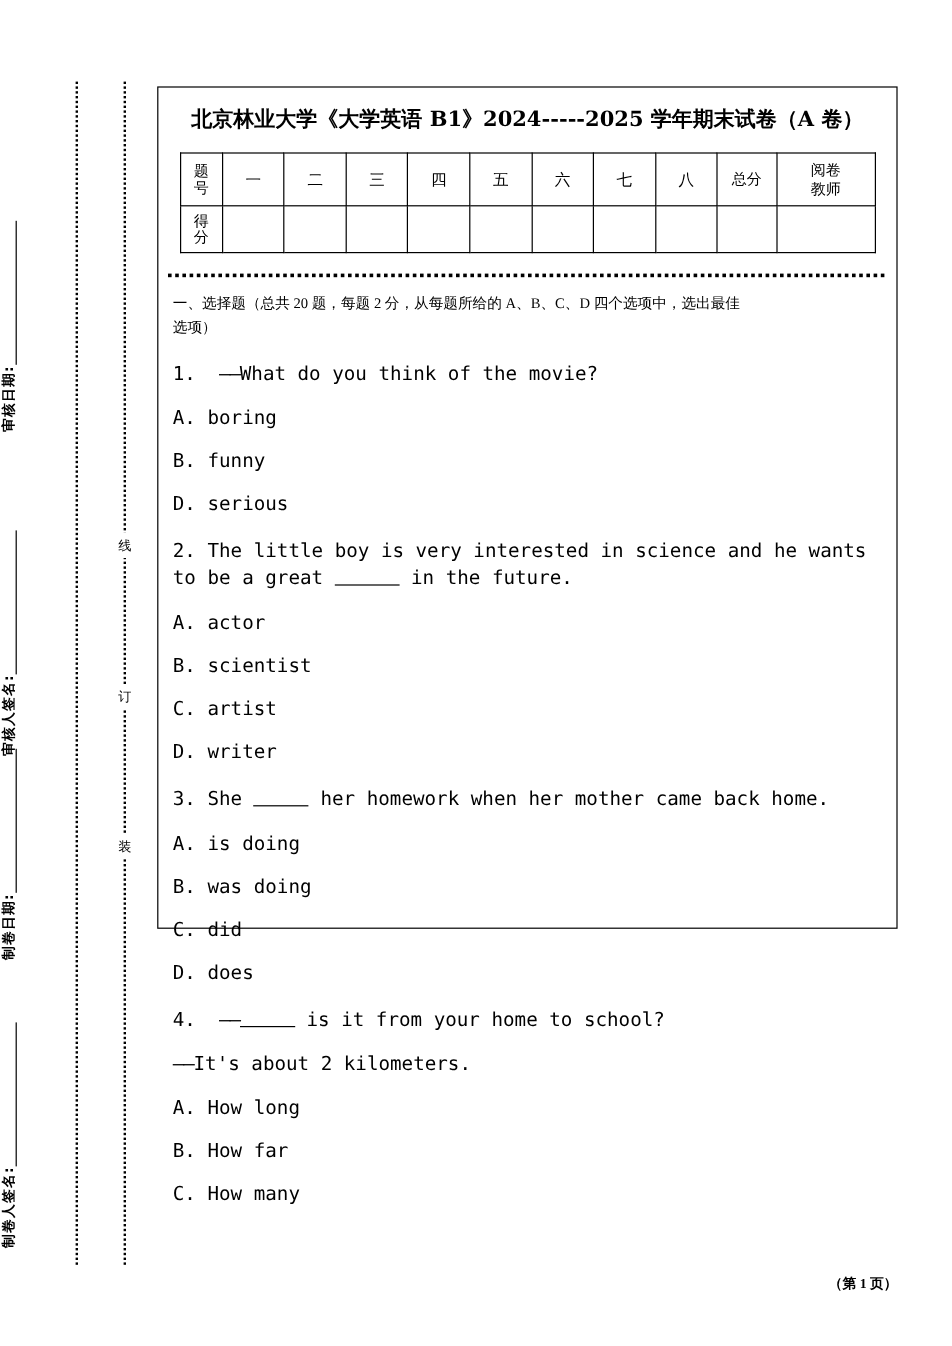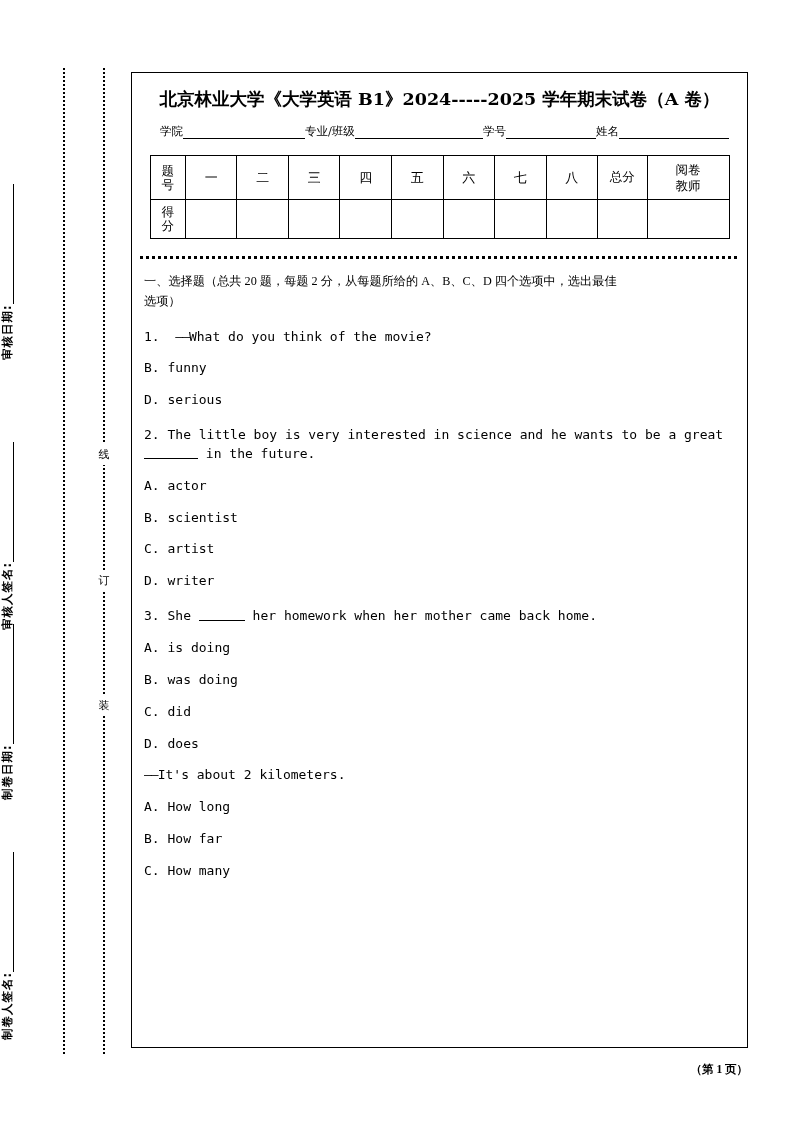--- a/index.html
+++ b/index.html
@@ -66,21 +66,21 @@
     background: #ffffff;
     padding: 3px 0;
   }
 
   
   #exam-sheet {
     position: absolute;
     left: 131px;
     top: 72px;
     width: 617px;
-    height: 976px;
+    height: 702px;
     border: 1.6px solid #000;
     box-sizing: border-box;
     background: #ffffff;
   }
 
   #paper-title {
     font-family: "DejaVu Serif", serif;
     font-size: 17.5px;
     font-weight: bold;
     text-align: center;
@@ -152,21 +152,21 @@
   }
   .section-heading {
     font-family: Liberation Serif, serif;
     font-size: 12.2px;
     line-height: 1.62;
     margin: 0 4px 0 4px;
     text-align: justify;
   }
   .q-stem, .q-opt, .q-reply {
     font-family: "DejaVu Sans Mono", monospace;
-    font-size: 13px;
+    font-size: 16px;
     line-height: 1.45;
     margin: 12px 0 0 4px;
     white-space: normal;
   }
   .q-stem { margin-top: 16px; }
   .q-opt { margin-top: 13px; }
   .q-reply { margin-top: 13px; }
   .blank-inline {
     display: inline-block;
     border-bottom: 1.2px solid #000;
@@ -220,38 +220,20 @@
 
   <div class="seal-char" style="top: 444px;">线</div>
   <div class="seal-char" style="top: 570px;">订</div>
   <div class="seal-char" style="top: 695px;">装</div>
 </div>
 
 <div id="exam-sheet">
 
   <div id="paper-title">北京林业大学《大学英语 B1》2024-----2025 学年期末试卷（A 卷）</div>
 
-  <div id="student-info">
-    <div class="field">
-      <span class="lbl">学院</span>
-      <span class="blank b1"></span>
-    </div>
-    <div class="field">
-      <span class="lbl">专业/班级</span>
-      <span class="blank b2"></span>
-    </div>
-    <div class="field">
-      <span class="lbl">学号</span>
-      <span class="blank b3"></span>
-    </div>
-    <div class="field">
-      <span class="lbl">姓名</span>
-      <span class="blank b4"></span>
-    </div>
-  </div>
 
   <table id="score-table">
     <tbody>
       <tr class="head">
         <td class="rowhdr">
           <span class="stack">题</span>
           <span class="stack">号</span>
         </td>
         <td class="col">一</td>
         <td class="col">二</td>
@@ -293,20 +275,23 @@
     <div class="section-heading">
       <span>一、选择题（总共 20 题，每题 2 分，从每题所给的 A、B、C、D 四个选项中，选出最佳</span><br>
       <span>选项）</span>
     </div>
 
     <div class="q-stem">
       <span>1.</span>&nbsp;
       <span class="dash">——</span><span>What do you think of the movie?</span>
     </div>
     <div class="q-opt">
+      <span>A.</span>&nbsp;<span>boring</span>
+    </div>
+    <div class="q-opt">
       <span>B.</span>&nbsp;<span>funny</span>
     </div>
     <div class="q-opt">
       <span>D.</span>&nbsp;<span>serious</span>
     </div>
 
     <div class="q-stem">
       <span>2.</span>&nbsp;<span>The little boy is very interested in science and he wants to be a great </span><span class="blank-wide"></span>
       <span>in the future.</span>
     </div>
@@ -332,20 +317,24 @@
     <div class="q-opt">
       <span>B.</span>&nbsp;<span>was doing</span>
     </div>
     <div class="q-opt">
       <span>C.</span>&nbsp;<span>did</span>
     </div>
     <div class="q-opt">
       <span>D.</span>&nbsp;<span>does</span>
     </div>
 
+    <div class="q-stem">
+      <span>4.</span>&nbsp;
+      <span class="dash">——</span><span class="blank-inline"></span><span> is it from your home to school?</span>
+    </div>
     <div class="q-reply">
       <span class="dash">——</span><span>It's about 2 kilometers.</span>
     </div>
     <div class="q-opt">
       <span>A.</span>&nbsp;<span>How long</span>
     </div>
     <div class="q-opt">
       <span>B.</span>&nbsp;<span>How far</span>
     </div>
     <div class="q-opt">

